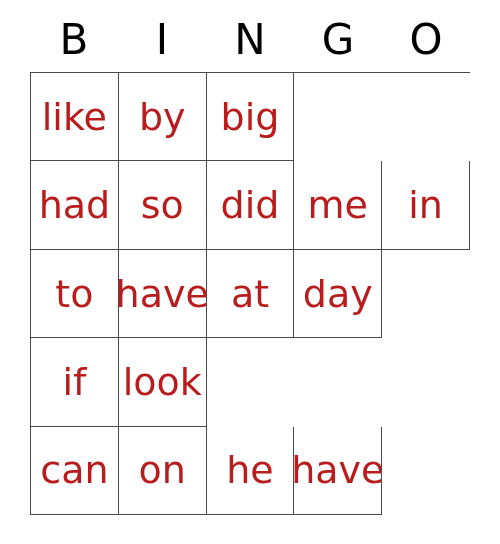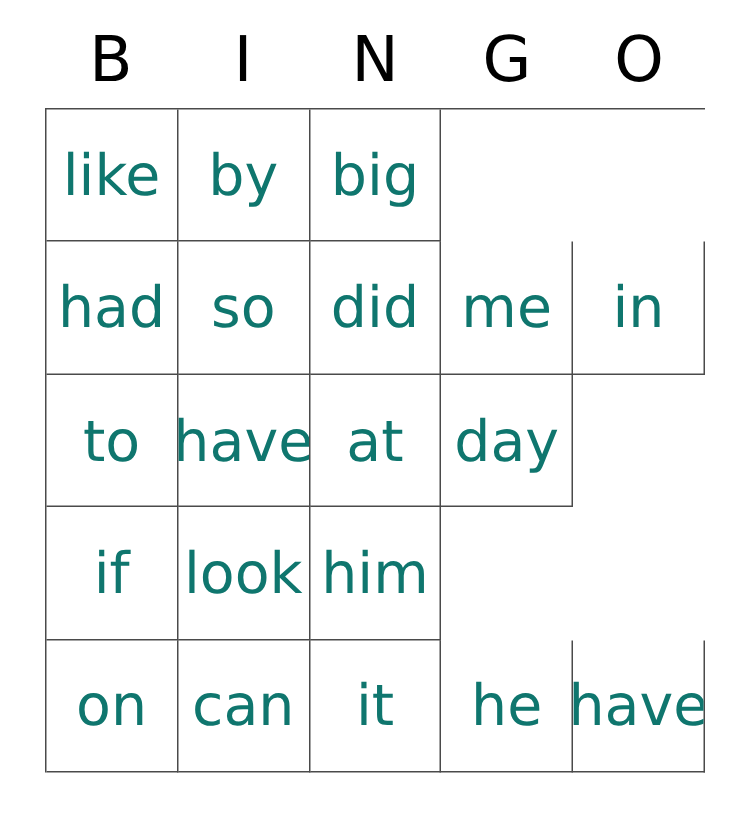--- a/index.html
+++ b/index.html
@@ -65,21 +65,21 @@
     box-sizing: border-box;
     display: flex;
     align-items: center;
     justify-content: center;
     overflow: hidden;
   }
   .cell-text {
     font-size: 38px;
     line-height: 1;
     white-space: nowrap;
-    color: #0f766e;
+    color: #b91c1c;
     display: block;
   }
   
   .bingo-cell.free-cell .cell-text {
     font-size: 31px;
   }
 </style>
 </head>
 <body>
 
@@ -140,34 +140,28 @@
         </div>
     </div>
 
     <div class="bingo-row">
       <div class="bingo-cell">
           <span class="cell-text">if</span>
         </div>
       <div class="bingo-cell">
           <span class="cell-text">look</span>
         </div>
-      <div class="bingo-cell">
-          <span class="cell-text">him</span>
-        </div>
     </div>
 
     <div class="bingo-row">
       <div class="bingo-cell">
-          <span class="cell-text">on</span>
-        </div>
-      <div class="bingo-cell">
           <span class="cell-text">can</span>
         </div>
       <div class="bingo-cell">
-          <span class="cell-text">it</span>
+          <span class="cell-text">on</span>
         </div>
       <div class="bingo-cell">
           <span class="cell-text">he</span>
         </div>
       <div class="bingo-cell">
           <span class="cell-text">have</span>
         </div>
     </div>
 
   </div>

